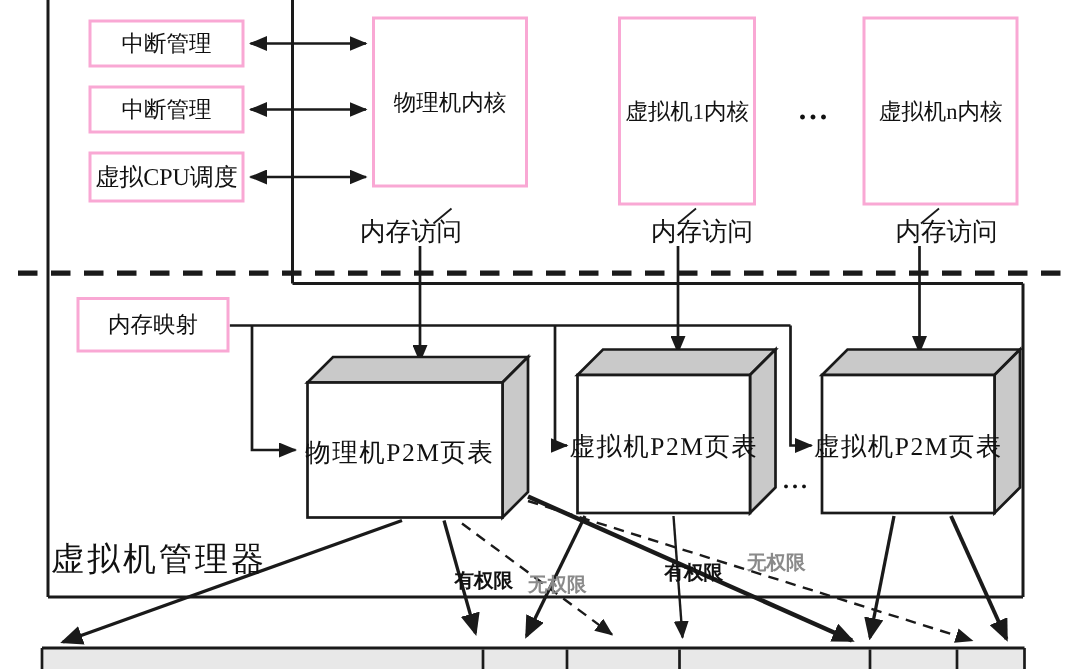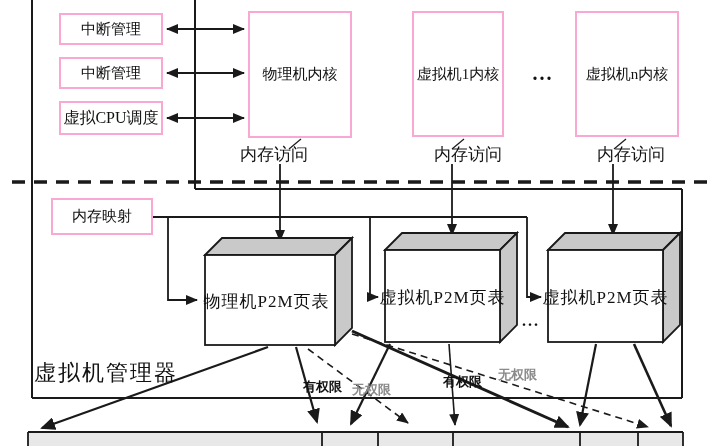--- a/index.html
+++ b/index.html
@@ -122,21 +122,21 @@
   <div class="box" style="left:59px;top:13px;width:104px;height:32px;">
     <span>中断管理</span>
   </div>
   <div class="box" style="left:59px;top:57px;width:104px;height:32px;">
     <span>中断管理</span>
   </div>
   <div class="box" style="left:59px;top:101px;width:104px;height:34px;font-size:16px;">
     <span>虚拟CPU调度</span>
   </div>
 
-  <div class="box" style="left:248px;top:11px;width:104px;height:127px;">
+  <div class="box" style="left:248px;top:11px;width:104px;height:114px;">
     <span>物理机内核</span>
   </div>
   <div class="box" style="left:412px;top:11px;width:92px;height:126px;">
     <span>虚拟机1内核</span>
   </div>
   <div class="box" style="left:575px;top:11px;width:104px;height:126px;">
     <span>虚拟机n内核</span>
   </div>
   <div class="lbl dots" style="left:528px;top:68px;width:30px;">...</div>
 

